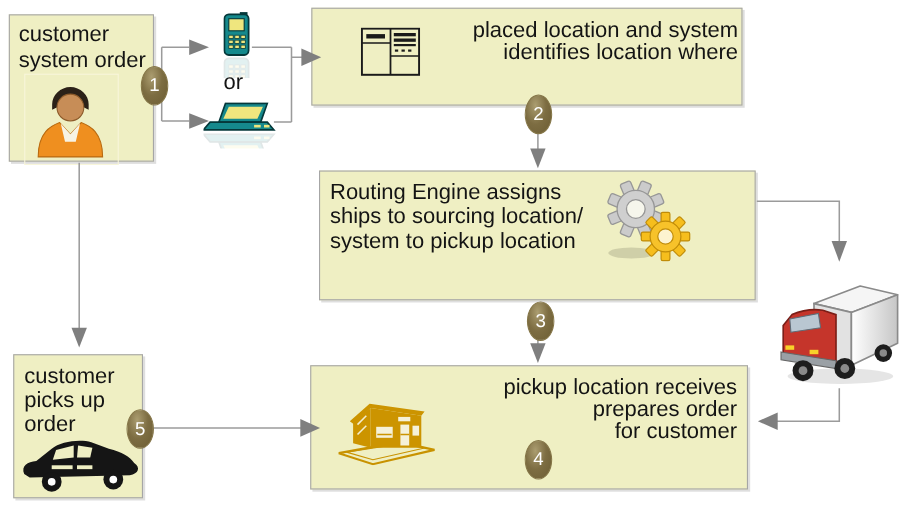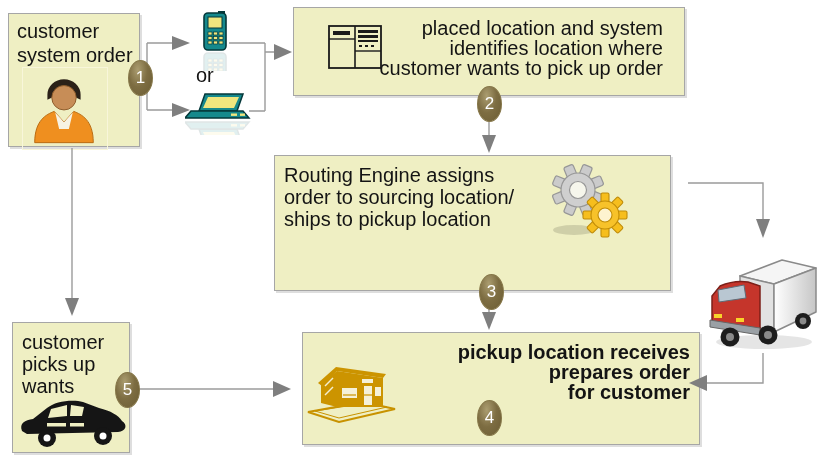--- a/index.html
+++ b/index.html
@@ -6,37 +6,37 @@
   #stage{position:relative;width:827px;height:462px;background:#fff;overflow:hidden;
          font-family:"Liberation Sans",sans-serif;color:#141414;}
   .box{position:absolute;background:#efefc3;border:1px solid #a6a6a6;
        box-shadow:2px 2px 0 rgba(0,0,0,.13);box-sizing:border-box;z-index:1;}
   .ln{display:block;white-space:nowrap;}
   .txt{font-size:20px;}
   .right .ln{text-align:right;}
   
   .b1{left:8px;top:13px;width:132px;height:134px;padding:5px 4px 0 8px;}
   .b1 .ln{line-height:24px;}
-  .b2{left:293px;top:7px;width:392px;height:89px;padding:10px 21px 0 0;}
+  .b2{left:283px;top:7px;width:392px;height:89px;padding:10px 3px 0 0;}
   .b2 .ln{line-height:20px;}
-  .b3{left:274px;top:155px;width:397px;height:136px;padding:8px 0 0 9px;}
+  .b3{left:290px;top:155px;width:397px;height:118px;padding:8px 0 0 9px;}
   .b3 .ln{line-height:22px;}
-  .b4{left:302px;top:332px;width:398px;height:113px;padding:9px 9px 0 0;font-weight:bold;}
+  .b4{left:282px;top:332px;width:398px;height:113px;padding:9px 9px 0 0;}
   .b4 .ln{line-height:20px;}
   .b5{left:12px;top:322px;width:118px;height:131px;padding:8px 0 0 9px;}
   .b5 .ln{line-height:22px;}
   
   .step{position:absolute;width:23px;height:34px;border-radius:50%;z-index:5;
         background:radial-gradient(ellipse at 38% 26%,#ab9d70 0%,#7d6d42 48%,#6b5c33 100%);
         border:1px solid #847throw invalid;}
   .step{border:1px solid #857648;color:#fff;font-size:17px;display:flex;
         align-items:center;justify-content:center;}
   .s1{left:128px;top:60px;} .s2{left:477px;top:86px;} .s3{left:479px;top:274px;}
   .s4{left:477px;top:400px;} .s5{left:115px;top:372px;}
-  .or{position:absolute;left:196px;top:64px;width:32px;text-align:left;
+  .or{position:absolute;left:196px;top:64px;width:32px;text-align:center;
       font-size:20px;z-index:2;}
   .icon{position:absolute;z-index:2;}
   .avatar-frame{position:absolute;left:13px;top:53px;width:84px;height:81px;
         border:1px solid #f8f6da;}
   #arrows{position:absolute;left:0;top:0;z-index:3;pointer-events:none;}
 </style>
 </head>
 <body>
 
 <div id="stage">
@@ -50,42 +50,41 @@
         <circle cx="42" cy="30" r="12.5" fill="#c78d57" stroke="#8c5a2a" stroke-width="1"></circle>
         <path d="M12,76 C12,53 24,47 32,44 L42,55 L52,44 C60,47 72,53 72,76 Z" fill="#ef8f1f" stroke="#b86a10" stroke-width="1"></path>
         <path d="M33,45 L42,55 L51,45 L47,62 L37,62 Z" fill="#f7f3e4"></path>
       </svg>
     </div>
   </div>
 
   <div class="box b2 txt right">
     <span class="ln">placed location and system</span>
     <span class="ln">identifies location where</span>
-    <span class="ln">customer wants to pick up order</span>
   </div>
   <svg class="icon" style="left:328px;top:25px;" width="54" height="44" viewBox="0 0 54 44">
     <rect x="1" y="1" width="52" height="42" fill="none" stroke="#1a1a1a" stroke-width="1.8"></rect>
     <line x1="27" y1="1" x2="27" y2="43" stroke="#1a1a1a" stroke-width="1.6"></line>
     <rect x="5" y="6" width="17" height="4" fill="#1a1a1a"></rect>
     <line x1="1" y1="14" x2="27" y2="14" stroke="#1a1a1a" stroke-width="1.4"></line>
     <rect x="30" y="5" width="20" height="3" fill="#1a1a1a"></rect>
     <rect x="30" y="10" width="20" height="3" fill="#1a1a1a"></rect>
     <rect x="30" y="15" width="20" height="2" fill="#1a1a1a"></rect>
     <g fill="#1a1a1a">
         <rect x="31" y="20" width="3" height="2"></rect>
         <rect x="37" y="20" width="3" height="2"></rect>
         <rect x="43" y="20" width="3" height="2"></rect>
       </g>
     <line x1="27" y1="26" x2="53" y2="26" stroke="#1a1a1a" stroke-width="1.4"></line>
   </svg>
 
   <div class="box b3 txt">
     <span class="ln">Routing Engine assigns</span>
-    <span class="ln">order to sourcing location/</span>
-    <span class="ln">ships to pickup location</span>
+    <span class="ln">ships to sourcing location/</span>
+    <span class="ln">system to pickup location</span>
   </div>
   <svg class="icon" style="left:548px;top:160px;" width="82" height="78" viewBox="0 0 82 78">
     <ellipse cx="26" cy="70" rx="21" ry="5" fill="#a9a987" opacity="0.45"></ellipse>
     <g fill="#cbcbcb" stroke="#979797" stroke-width="1.2">
       <rect x="25" y="4" width="10" height="11" rx="2" transform="rotate(22.5 30 30)"></rect>
       <rect x="25" y="4" width="10" height="11" rx="2" transform="rotate(67.5 30 30)"></rect>
       <rect x="25" y="4" width="10" height="11" rx="2" transform="rotate(112.5 30 30)"></rect>
       <rect x="25" y="4" width="10" height="11" rx="2" transform="rotate(157.5 30 30)"></rect>
       <rect x="25" y="4" width="10" height="11" rx="2" transform="rotate(202.5 30 30)"></rect>
       <rect x="25" y="4" width="10" height="11" rx="2" transform="rotate(247.5 30 30)"></rect>
@@ -125,21 +124,21 @@
     <line x1="37" y1="34" x2="50" y2="34" stroke="#cc9400" stroke-width="1.2"></line>
     <rect x="56" y="18" width="11" height="4" fill="#f5f1d8"></rect>
     <rect x="58" y="25" width="8" height="19" fill="#f5f1d8"></rect>
     <line x1="58" y1="34" x2="66" y2="34" stroke="#cc9400" stroke-width="1.2"></line>
     <rect x="69" y="26" width="6" height="9" fill="#f5f1d8"></rect>
   </svg>
 
   <div class="box b5 txt">
     <span class="ln">customer</span>
     <span class="ln">picks up</span>
-    <span class="ln">wants</span>
+    <span class="ln">order</span>
   </div>
   <svg class="icon" style="left:17px;top:395px;" width="112" height="54" viewBox="0 0 112 54">
     <path d="M5,36 C2,28 8,25 16,24 L30,13 C38,6 56,4 66,7 L82,13 C94,16 101,20 105,26 C111,30 109,36 101,37 L10,39 Z" fill="#151515"></path>
     <polygon points="34,14 50,10 50,21 31,23" fill="#efefc3"></polygon>
     <polygon points="54,10 67,12 65,21 53,21" fill="#efefc3"></polygon>
     <rect x="30" y="28" width="19" height="3.5" fill="#efefc3"></rect>
     <rect x="53" y="28" width="14" height="3.5" fill="#efefc3"></rect>
     <circle cx="30" cy="43" r="9" fill="#151515"></circle>
       <circle cx="30" cy="43" r="3.5" fill="#ffffff"></circle>
     <circle cx="86" cy="41" r="9" fill="#151515"></circle>

